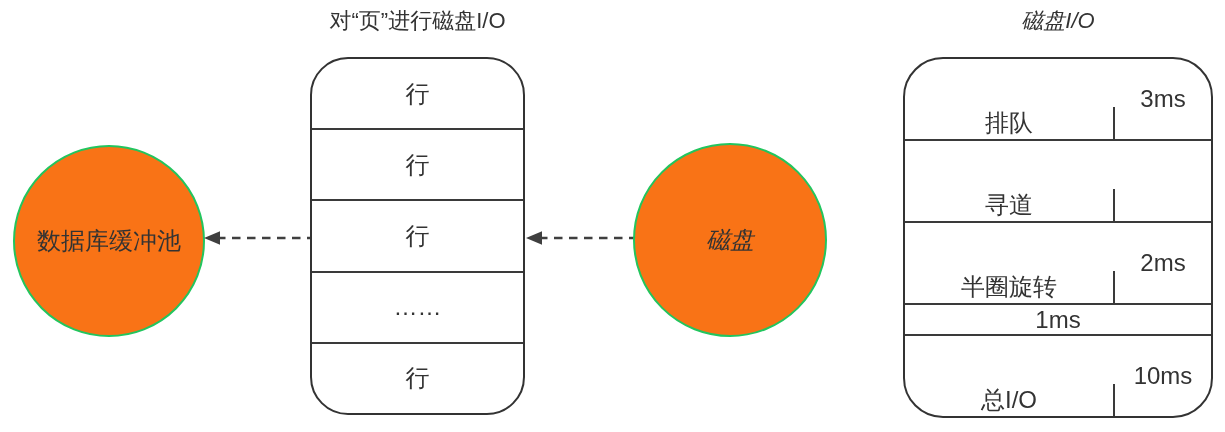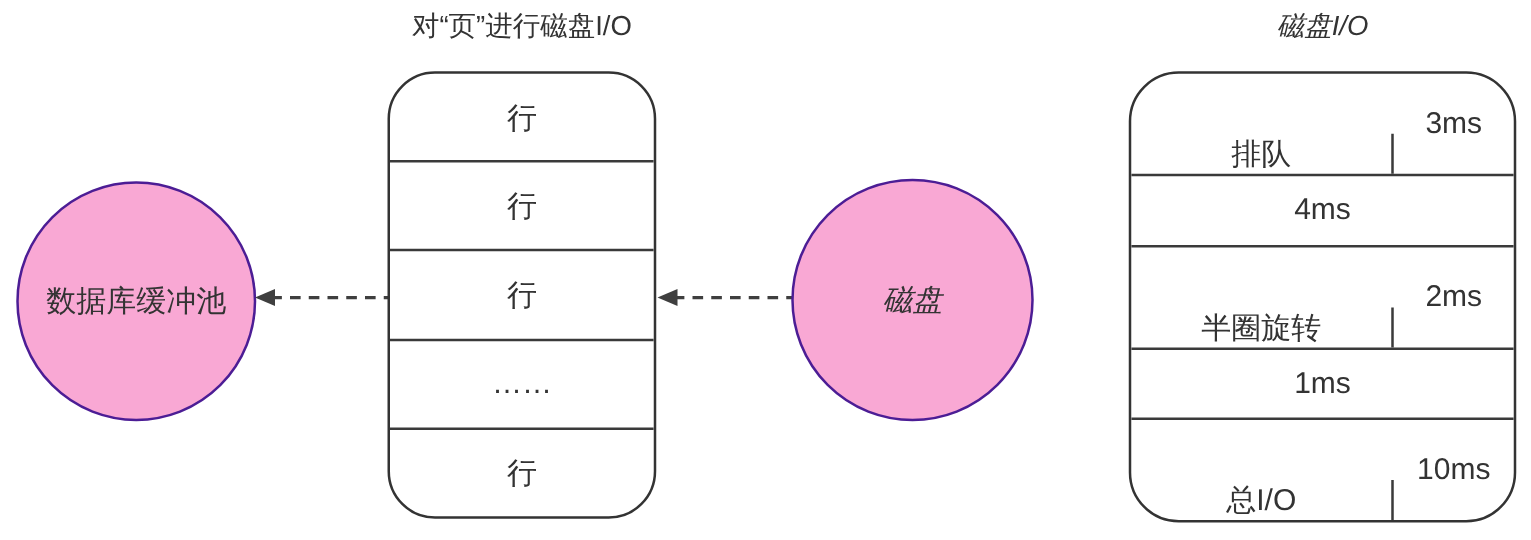--- a/index.html
+++ b/index.html
@@ -23,28 +23,28 @@
     line-height: 28px;
     text-align: center;
     color: #333333;
     white-space: nowrap;
   }
   .title-page { left: 310px; width: 215px; }
   .title-table { left: 903px; width: 310px; font-style: italic; }
 
   .circle {
     position: absolute;
-    border: 2px solid #4c1d95;
+    border: 2px solid #22c55e;
     border-radius: 50%;
     box-sizing: border-box;
     display: flex;
     align-items: center;
     justify-content: center;
     font-size: 24px;
-    background: #f9a8d4;
+    background: #f97316;
   }
   .left-circle { left: 13px; top: 145px; width: 192px; height: 192px; }
   .disk-circle { left: 633px; top: 143px; width: 194px; height: 194px; font-style: italic; }
 
   .page-block {
     position: absolute;
     left: 310px; top: 57px;
     width: 215px; height: 358px;
     border: 2px solid #333333;
     border-radius: 38px;
@@ -146,21 +146,21 @@
   <div class="circle disk-circle">
     <span>磁盘</span>
   </div>
 
   <div class="io-table">
     <div class="io-row">
       <div class="io-label">排队</div>
       <div class="io-value">3ms</div>
     </div>
     <div class="io-row">
-      <div class="io-value">4ms</div>
+      <div class="io-label">寻道</div>
     </div>
     <div class="io-row">
       <div class="io-label">半圈旋转</div>
       <div class="io-value">2ms</div>
     </div>
     <div class="io-row">
       <div class="io-value">1ms</div>
     </div>
     <div class="io-row">
       <div class="io-label">总I/O</div>

